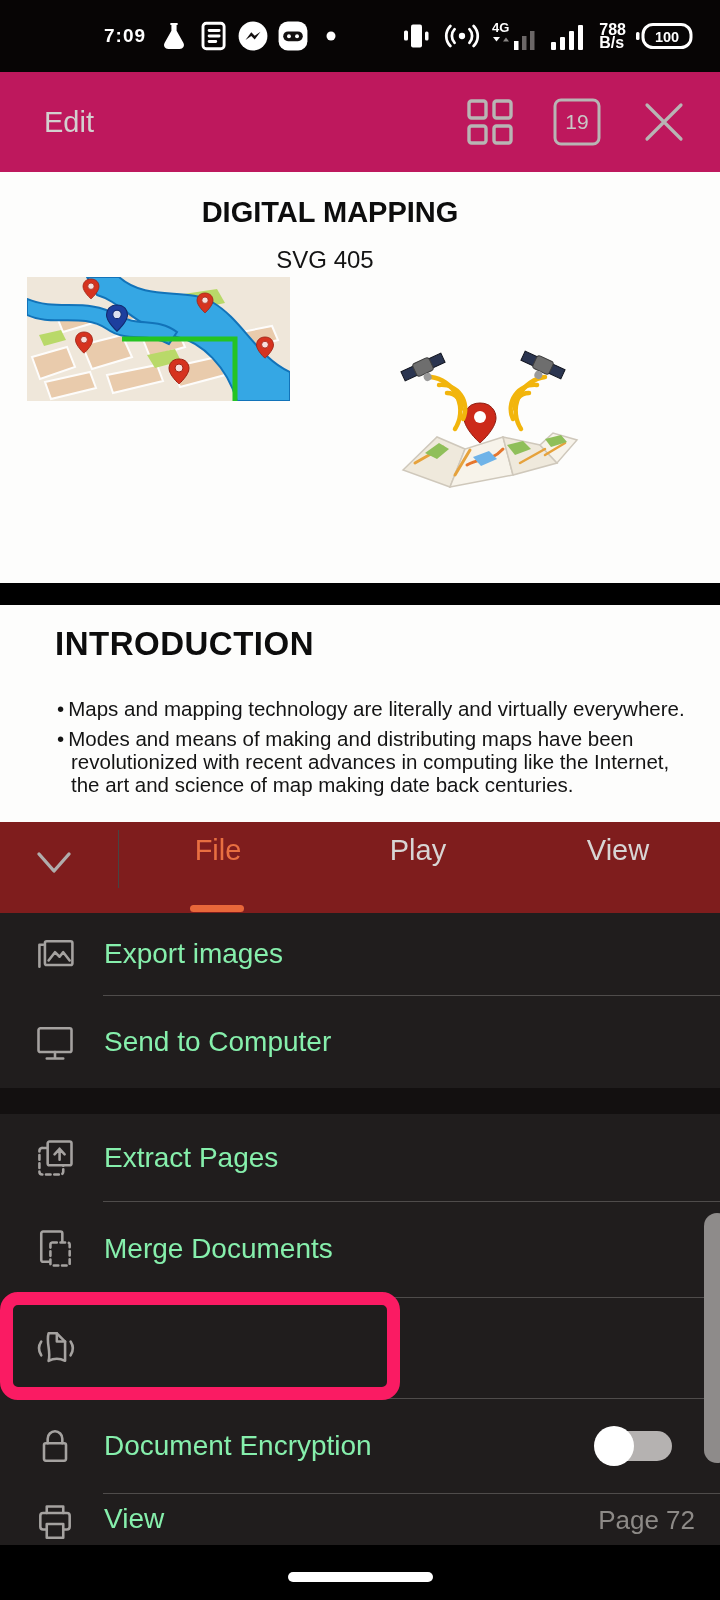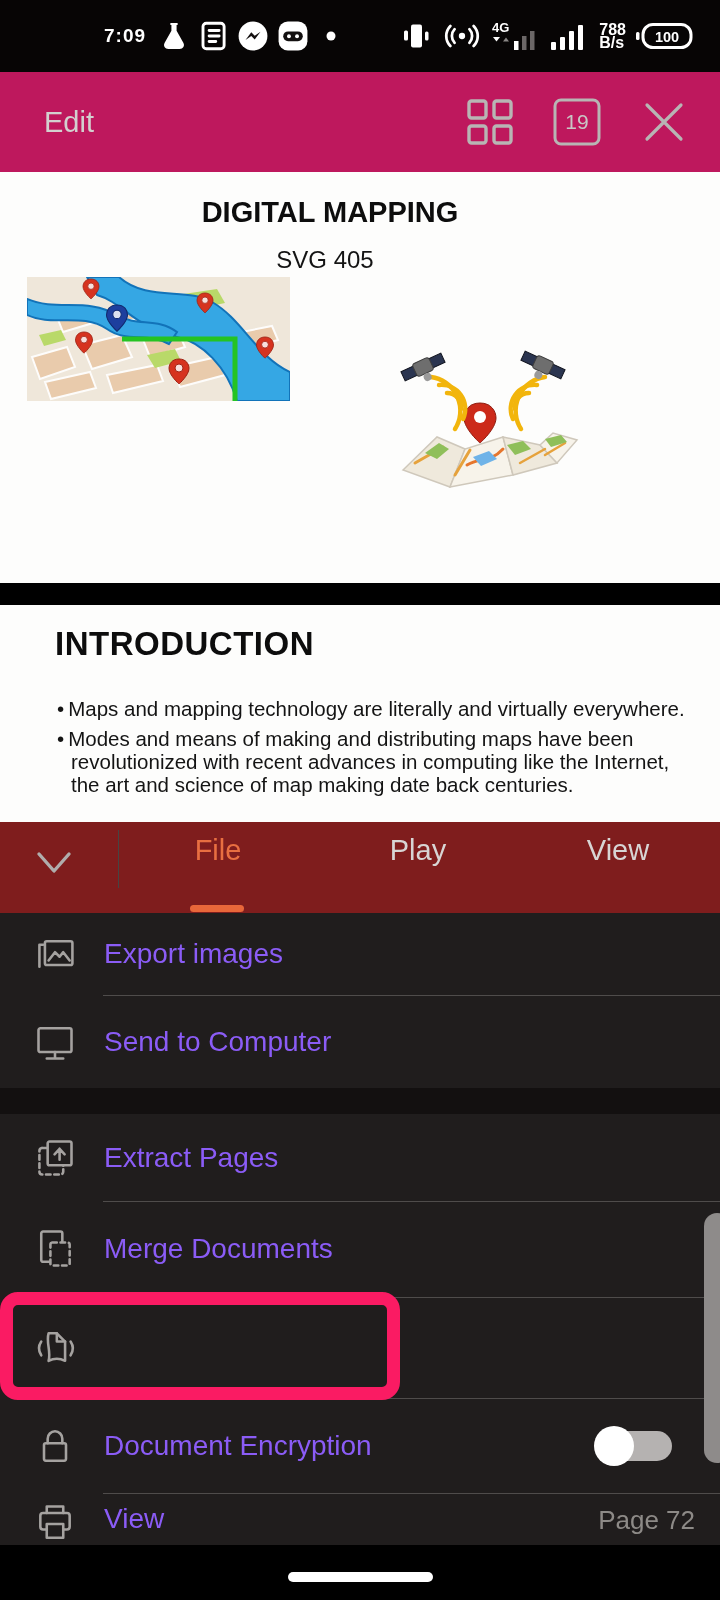--- a/index.html
+++ b/index.html
@@ -46,21 +46,21 @@
   #tab-file { left:118px; color:#e86f41; }
   #tab-play { left:318px; }
   #tab-view { left:518px; }
   #tab-underline { top:83px; left:190px; width:54px; height:7px; border-radius:3.5px; background:#e8673a; }
 
   
   #menu { top:913px; left:0; width:720px; height:632px; background:#201d1d;
           display:flex; flex-direction:column; }
   .mrow { position:relative; display:flex; align-items:center; padding-left:33px; }
   .micon { width:44px; height:44px; flex:0 0 44px; display:flex; align-items:center; justify-content:center; }
-  .mlabel { color:#8b5cf6; font-size:28px; margin-left:27px; }
+  .mlabel { color:#86efac; font-size:28px; margin-left:27px; }
   .dline { position:absolute; top:0; left:103px; right:0; height:1px; background:#4f4c4b; }
   #menu-gap { height:26px; background:#131010; }
   .trailing { margin-left:auto; margin-right:25px; color:#8d8a87; font-size:26px; }
 
   
   .toggle { position:relative; margin-left:auto; margin-right:48px; width:76px; height:30px;
             border-radius:15px; background:#b5b2b1; }
   .toggle .thumb { position:absolute; left:-2px; top:-5px; width:40px; height:40px;
                    border-radius:50%; background:#ffffff; }
 

